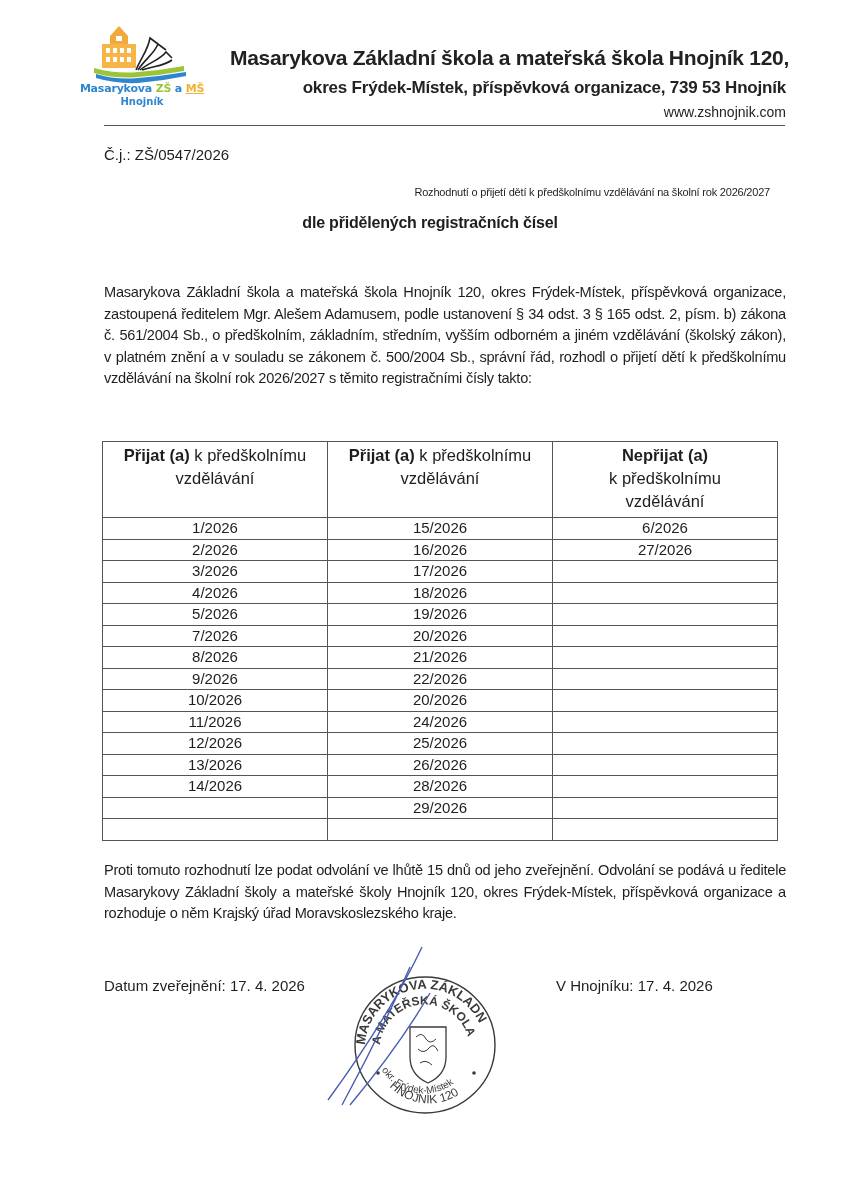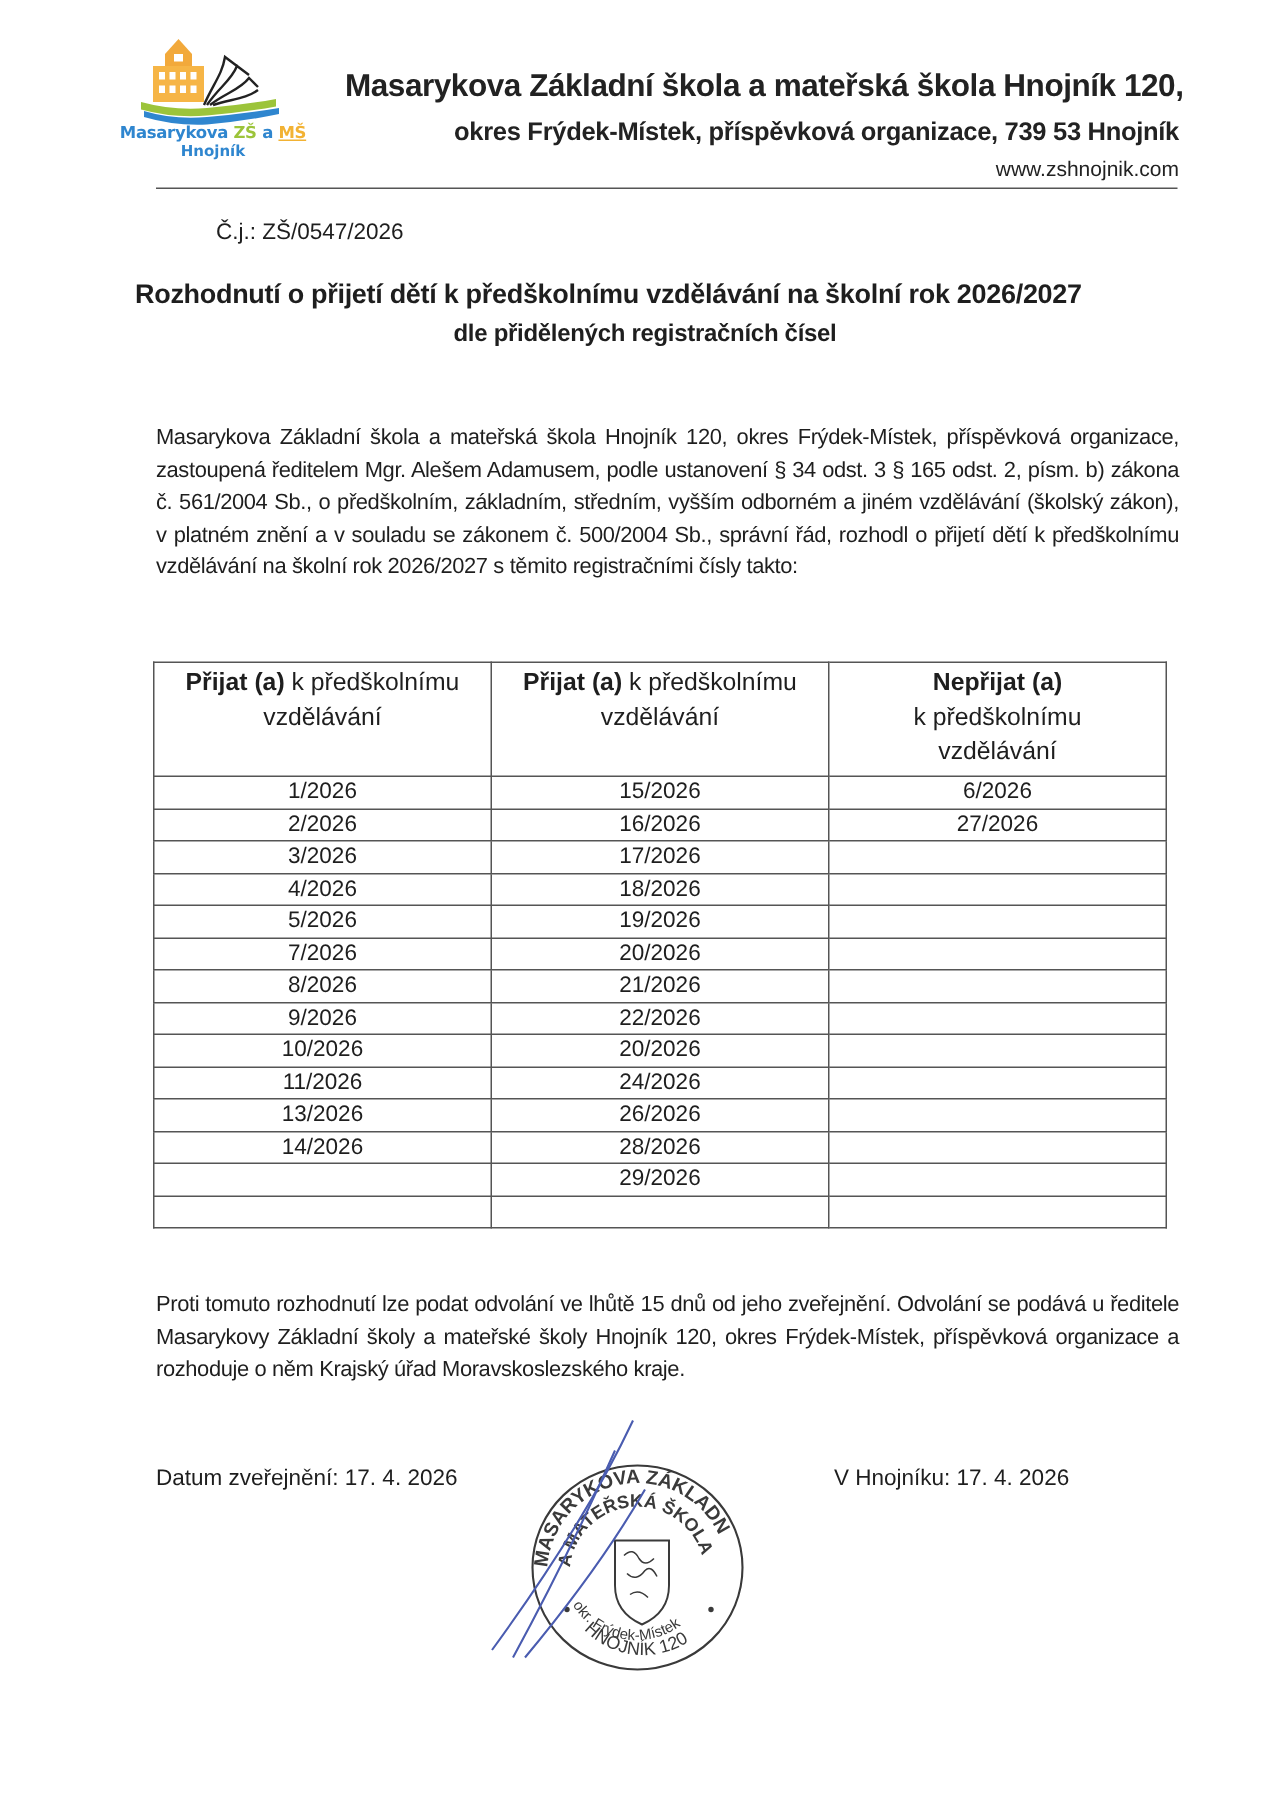--- a/index.html
+++ b/index.html
@@ -26,22 +26,22 @@
       font-size: 10px; font-weight: bold; color: #2f86cf;
       font-family: "DejaVu Sans", sans-serif;
     }
 
     
     .lh1 { left: 230px; top: 46px; width: 556px; text-align: right; font-size: 21px; font-weight: bold; color: #222; letter-spacing: -0.3px; white-space: nowrap; }
     .lh2 { left: 230px; top: 78px; width: 556px; text-align: right; font-size: 17px; font-weight: bold; color: #222; letter-spacing: -0.2px; white-space: nowrap; }
     .lh3 { left: 430px; top: 104px; width: 356px; text-align: right; font-size: 14px; color: #222; }
     .hr { left: 104px; top: 125px; width: 681px; height: 0; border-top: 1.5px solid #555; }
 
-    .ref { left: 104px; top: 146px; font-size: 15px; margin-left: 40px; }
-    .title1 { left: 90px; top: 186px; width: 680px; text-align: left; font-size: 18px; font-weight: bold; letter-spacing: -0.2px; white-space: nowrap; }
+    .ref { left: 104px; top: 146px; font-size: 15px; }
+    .title1 { left: 90px; top: 186px; width: 680px; text-align: right; font-size: 11px; font-weight: normal; letter-spacing: -0.2px; white-space: nowrap; }
     .title2 { left: 90px; top: 214px; width: 680px; text-align: center; font-size: 16px; font-weight: bold; letter-spacing: -0.2px; }
 
     .para { left: 104px; width: 682px; font-size: 14.6px; line-height: 21.6px; text-align: justify; letter-spacing: -0.25px; }
     .p1 { top: 282px; }
     .p2 { top: 860px; }
 
     
     table.reg {
       position: absolute; left: 102px; top: 441px; width: 675px;
       border-collapse: collapse; table-layout: fixed;
@@ -180,20 +180,25 @@
         <td>10/2026</td>
         <td>20/2026</td>
         <td></td>
       </tr>
     <tr>
         <td>11/2026</td>
         <td>24/2026</td>
         <td></td>
       </tr>
     <tr>
+        <td>12/2026</td>
+        <td>25/2026</td>
+        <td></td>
+      </tr>
+    <tr>
         <td>13/2026</td>
         <td>26/2026</td>
         <td></td>
       </tr>
     <tr>
         <td>14/2026</td>
         <td>28/2026</td>
         <td></td>
       </tr>
     <tr>

